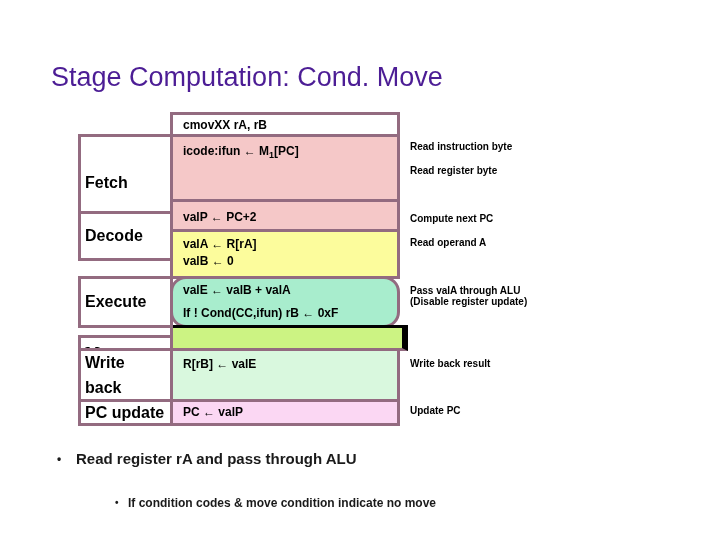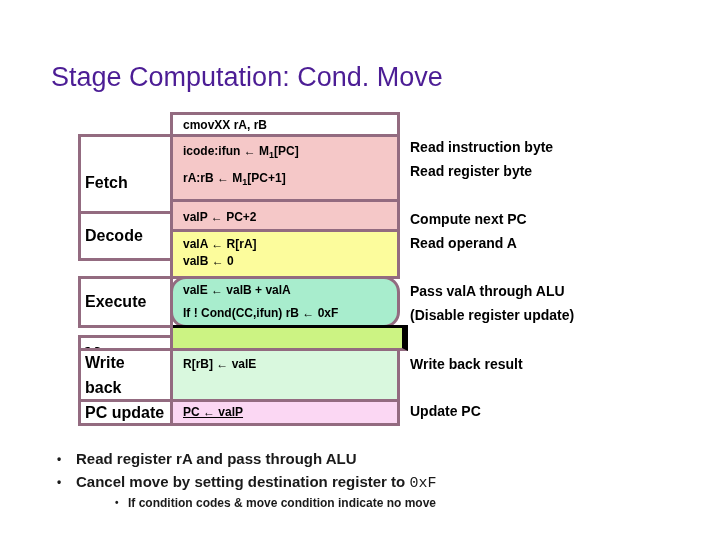--- a/index.html
+++ b/index.html
@@ -40,28 +40,28 @@
   .f-decode .fline { line-height:17px; }
   .f-execute  { top:276px; height:52px; background:var(--cellExecute);border-radius:16px; }
   .f-memory   { top:325px; height:26px; width:238px; background:var(--cellMemory);
                 border:3px solid var(--memoryHighlight);
                 border-left:3px solid var(--border);
                 border-bottom:3px solid var(--border);
                 border-right:6px solid var(--memoryHighlight); }
   .f-writeback{ top:348px; height:54px; background:var(--cellWriteback); }
   .f-writeback .fline { padding-top:3px; line-height:20px; }
   .f-pcupdate { top:399px; height:27px; background:var(--cellPcupdate); }
-  .f-pcupdate .fline { line-height:21px;text-decoration:underline; }
+  .f-pcupdate .fline { line-height:21px; }
 
   
-  .ann { position:absolute; left:410px; font-size:14px; font-weight:700;
+  .ann { position:absolute; left:410px; font-size:10px; font-weight:700;
          line-height:16px; white-space:nowrap; }
   .a0 { top:139px; } .a1 { top:163px; }
   .a2 { top:211px; } .a3 { top:235px; }
-  .a4 { top:283px; } .a5 { top:307px;text-align:center; }
+  .a4 { top:283px; } .a5 { top:294px;text-align:center; }
   .a6 { top:356px; } .a7 { top:403px; }
 
   
   .bullet { position:absolute; font-weight:700; color:#1a1a1a; white-space:nowrap; }
   .bullet .marker { display:inline-block; }
   .b1 { left:57px; top:450px; font-size:15px; }
   .b2 { left:57px; top:473px; font-size:15px; }
   .bsub { left:115px; top:496px; font-size:12px; }
   .b1 .marker, .b2 .marker { width:19px; font-size:12px; vertical-align:1px; }
   .bsub .marker { width:13px; font-size:10px; vertical-align:1px; }
@@ -73,21 +73,20 @@
 <div class="slide">
 
   <h1 class="title">Stage Computation: Cond. Move</h1>
 
   <div class="cell formula f-instr">
     <div class="fline">cmovXX rA, rB</div>
   </div>
 
   <div class="cell formula f-fetch">
     <div class="fline"><span>icode:ifun ← M</span><sub>1</sub><span>[PC]</span></div>
-    <div class="fline"><span>rA:rB ← M</span><sub>1</sub><span>[PC+1]</span></div>
   </div>
 
   <div class="cell formula f-valp">
     <div class="fline">valP ← PC+2</div>
   </div>
 
   <div class="cell formula f-decode">
     <div class="fline">valA ← R[rA]</div>
     <div class="fline">valB ← 0</div>
   </div>
@@ -133,20 +132,17 @@
   <div class="ann a2">Compute next PC</div>
   <div class="ann a3">Read operand A</div>
   <div class="ann a4">Pass valA through ALU</div>
   <div class="ann a5">(Disable register update)</div>
   <div class="ann a6">Write back result</div>
   <div class="ann a7">Update PC</div>
 
   <div class="bullet b1">
     <span class="marker">•</span><span>Read register rA and pass through ALU</span>
   </div>
-  <div class="bullet b2">
-    <span class="marker">•</span><span>Cancel move by setting destination register to </span><span class="code">0xF</span>
-  </div>
   <div class="bullet bsub">
     <span class="marker">•</span><span>If condition codes &amp; move condition indicate no move</span>
   </div>
 
 </div>
 
 </body></html>

